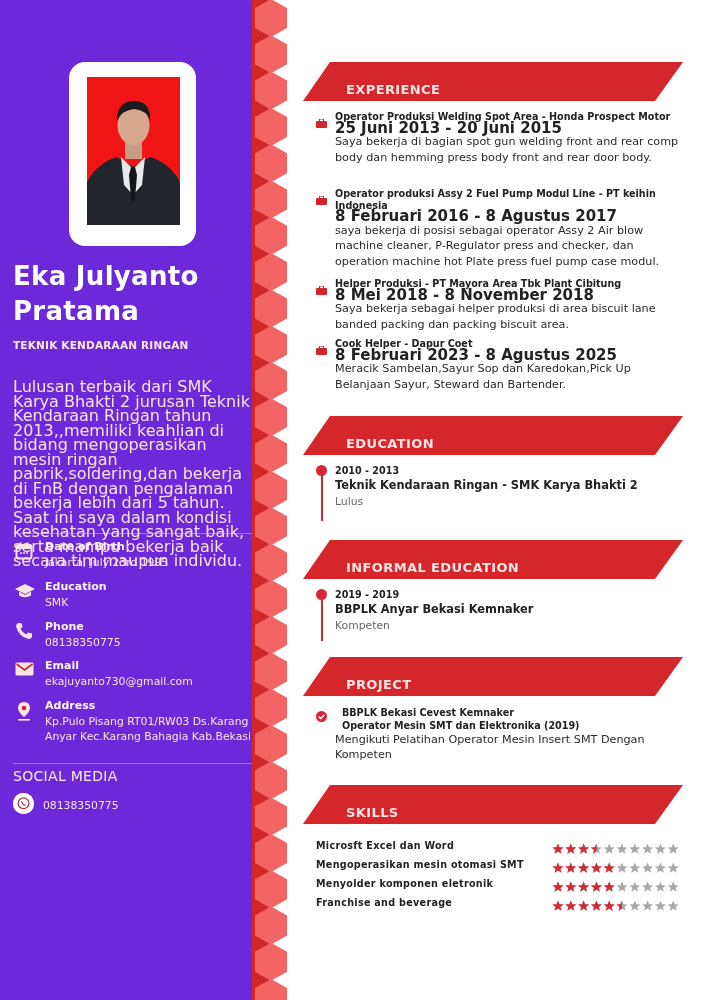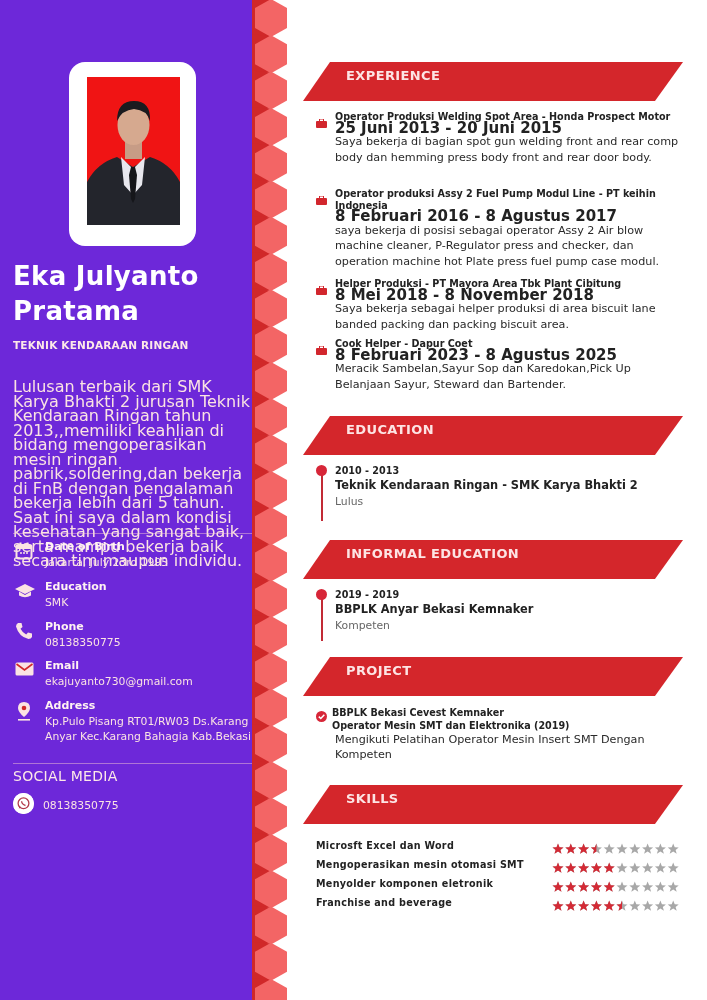--- a/index.html
+++ b/index.html
@@ -65,21 +65,21 @@
   .social-item .val {
     position: absolute; left: 30px; top: 6px; color: #fbe3e3; font-size: 10.8px; white-space: nowrap;
   }
 
   
   .banner {
     position: absolute; left: 303px; width: 380px; height: 39px;
   }
   .banner svg { position: absolute; left: 0; top: 0; }
   .banner .title {
-    position: absolute; left: 43px; top: 6px;
+    position: absolute; left: 43px; top: 20px;
     color: #fde4e4; font-size: 13px; font-weight: bold; letter-spacing: 0.4px;
   }
 
   .exp-item { position: absolute; left: 316px; width: 375px; }
   .exp-item .bag {
     position: absolute; left: 0; top: 2px; width: 11px; height: 9px;
   }
   .exp-item .head {
     margin-left: 19px; font-size: 9.6px; font-weight: bold; line-height: 11.5px; color: #222;
   }
@@ -98,21 +98,21 @@
     position: absolute; left: 5px; top: 8px; width: 2px; background: #c22a35;
   }
   .tl-item .yrs { position: absolute; left: 19px; top: 0; font-size: 9.6px; font-weight: bold; color: #222; }
   .tl-item .ttl { position: absolute; left: 19px; top: 13px; font-size: 11.4px; font-weight: bold; color: #222; white-space: nowrap; }
   .tl-item .sub { position: absolute; left: 19px; top: 30px; font-size: 10.8px; color: #666; }
 
   .proj-item { position: absolute; left: 316px; top: 706px; width: 370px; }
   .proj-item .check {
     position: absolute; left: 0; top: 1px; width: 11px; height: 11px;
   }
-  .proj-item .l1, .proj-item .l2 { margin-left: 16px; font-size: 9.6px; font-weight: bold; line-height: 13px; color: #222; }
+  .proj-item .l1, .proj-item .l2 { margin-left: 26px; font-size: 9.6px; font-weight: bold; line-height: 13px; color: #222; }
   .proj-item .desc { margin-left: 19px; font-size: 11.2px; line-height: 15px; color: #2a2a2a; width: 345px; }
 
   .skill-row { position: absolute; left: 316px; width: 370px; height: 16px; }
   .skill-row .name { position: static; font-size: 9.6px; font-weight: bold; color: #222; line-height: 16px; width: 230px; }
   .skill-row .stars { position: absolute; left: 236px; top: 2px; height: 12px; }
 </style>
 </head>
 <body>
 
 <div class="sidebar">

